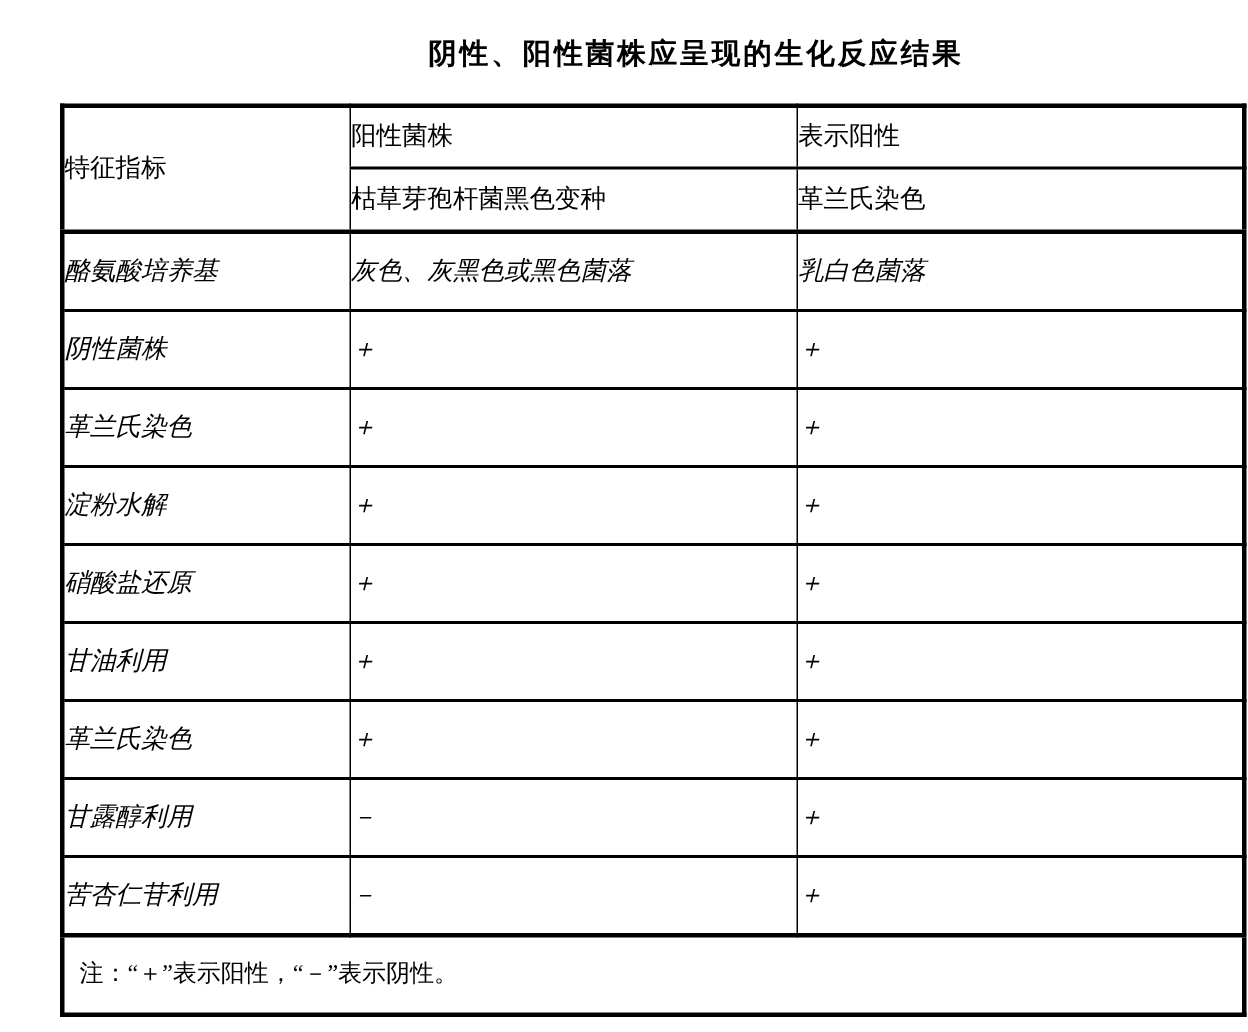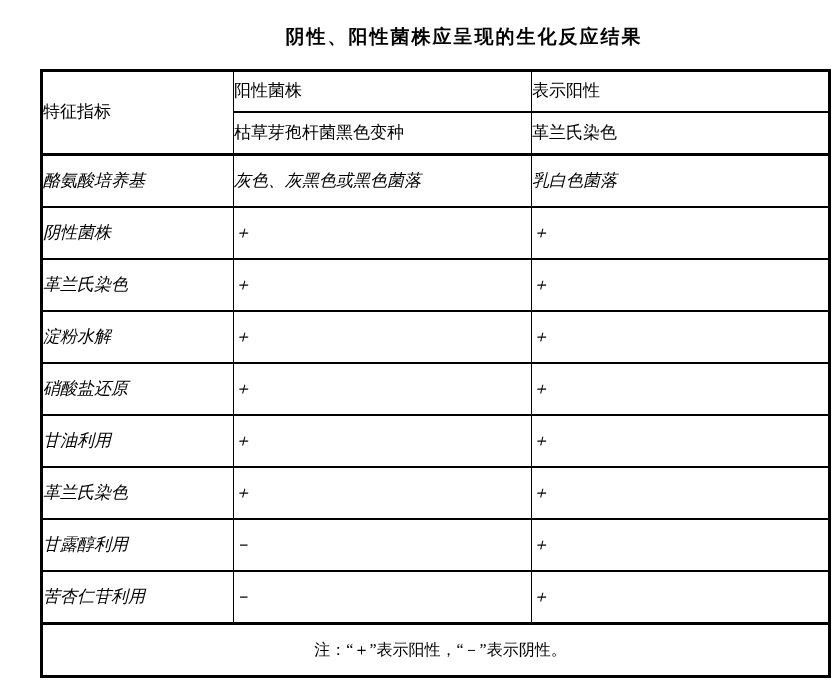--- a/index.html
+++ b/index.html
@@ -48,21 +48,21 @@
     padding: 0;
     line-height: 1.3;
   }
   thead tr.h1 td { height: 39px; }
   thead tr.h2 td { height: 40px; }
   td.thick-b { border-bottom-width: 3px; }
   tbody td { height: 50px; font-style: italic; }
   tfoot td {
     height: 50px;
     border-top-width: 3px;
-    text-align: center;
+    text-align: left;
     padding-left: 10px;
     font-size: 16px;
   }
 </style>
 </head>
 <body>
 
 <div class="page">
   <div class="title">阴性、阳性菌株应呈现的生化反应结果</div>
 

